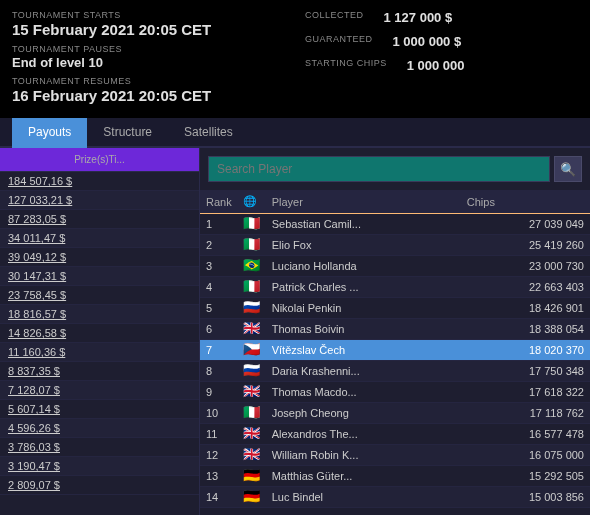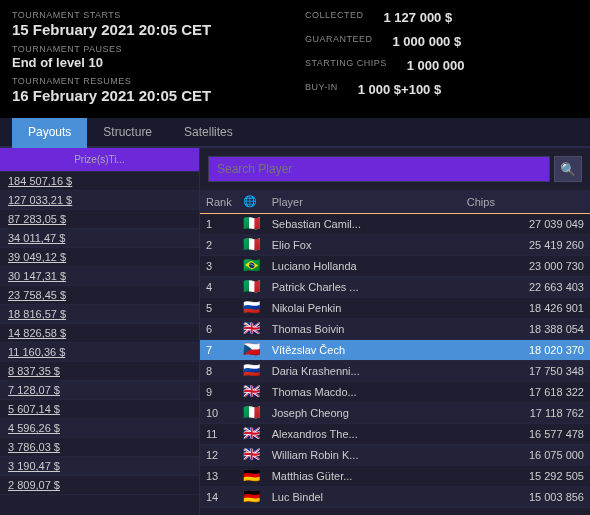--- a/index.html
+++ b/index.html
@@ -133,21 +133,21 @@
     .search-bar {
       display: flex;
       padding: 8px 8px;
       background: #1e1e30;
       gap: 4px;
     }
 
     .search-input {
       flex: 1;
       padding: 5px 8px;
-      background: #6d28d9;
+      background: #0f766e;
       border: 1px solid #3a3a5a;
       color: #ccc;
       font-size: 12px;
       outline: none;
     }
 
     .search-btn {
       width: 28px;
       background: #3a3a5a;
       border: 1px solid #4a4a6a;
@@ -253,24 +253,20 @@
       <span class="info-label">COLLECTED</span>
       <span class="info-value">1 127 000 $</span>
     </div>
     <div class="info-row">
       <span class="info-label">GUARANTEED</span>
       <span class="info-value">1 000 000 $</span>
     </div>
     <div class="info-row">
       <span class="info-label">STARTING CHIPS</span>
       <span class="info-value">1 000 000</span>
-    </div>
-    <div class="info-row">
-      <span class="info-label">BUY-IN</span>
-      <span class="info-value">1 000 $+100 $</span>
     </div>
   </div>
 </div>
 
 <div class="tab-bar">
   <div class="tab active">Payouts</div>
   <div class="tab">Structure</div>
   <div class="tab">Satellites</div>
 </div>
 

